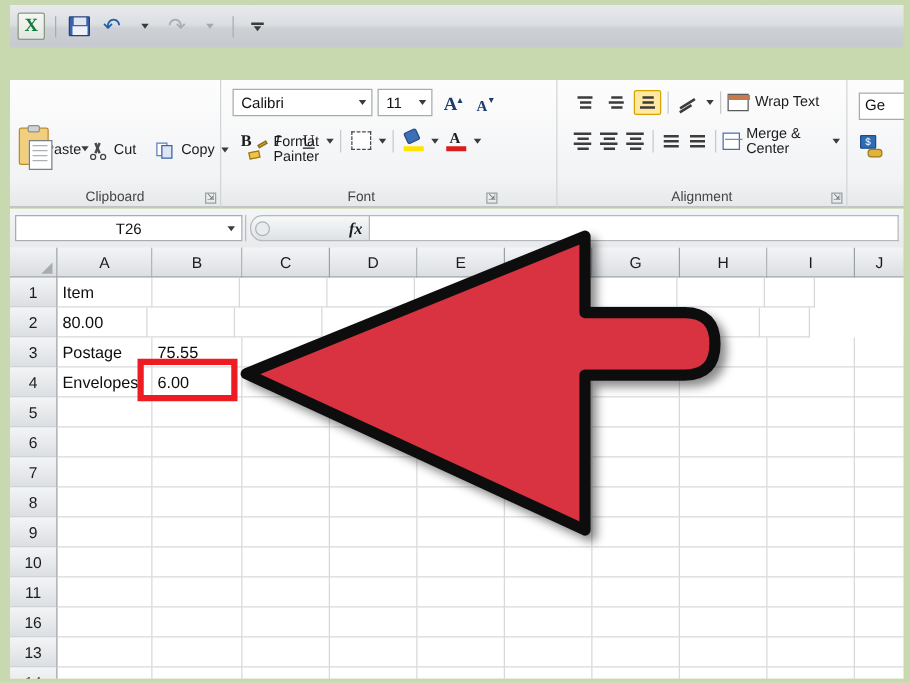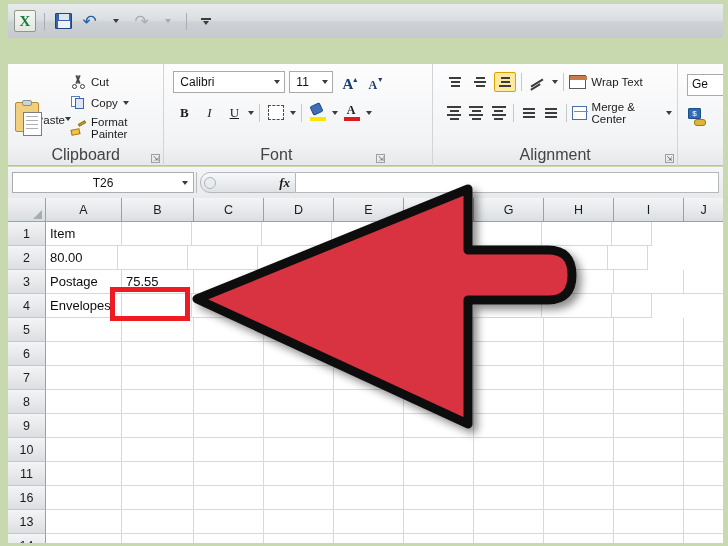--- a/index.html
+++ b/index.html
@@ -71,37 +71,37 @@
   .ribbon {
     position:absolute; left:8px; top:64px; width:715px; height:102px;
     background:linear-gradient(to bottom,#fdfdfd 0%,#f2f3f5 78%,#e6e8ea 100%);
     border-bottom:1px solid #b9bdc1;
     display:flex;
   }
   .grp { position:relative; height:102px; padding:4px 5px 0; }
   .grp + .grp { border-left:1px solid #d2d5d8; }
   .grp-label {
     position:absolute; bottom:2px; left:0; width:100%;
-    text-align:center; font-size:16px; color:#444;
+    text-align:center; font-size:11px; color:#444;
   }
   .grp-dlg {
     position:absolute; right:3px; bottom:3px; width:9px; height:9px;
     border:1px solid #9aa0a6; font-size:7px; color:#666; line-height:8px; text-align:center;
   }
 
   
   .clip { width:168px; display:flex; }
   .paste-col { width:58px; display:flex; flex-direction:row; align-items:center; padding-top:4px; }
   .paste-img { width:32px; height:38px; position:relative; }
   .pb-board { position:absolute; left:2px; top:2px; width:24px; height:30px; background:#f2cf7e; border:1.5px solid #b98b2c; border-radius:2px; }
   .pb-clip  { position:absolute; left:9px; top:0px; width:10px; height:6px; background:#cfd3d7; border:1px solid #8b9096; border-radius:2px; }
   .pb-page  { position:absolute; left:10px; top:12px; width:19px; height:24px; background:#fff; border:1.3px solid #7b7f84; }
   .pb-page::before { content:""; position:absolute; left:2px; top:3px; width:12px; height:1px; background:#adb1b6; box-shadow:0 4px 0 #adb1b6,0 8px 0 #adb1b6,0 12px 0 #adb1b6; }
   .paste-txt { font-size:11.5px; color:#1b1b1b; margin-top:1px; }
-  .clip-col { flex:1; padding-top:6px; display:flex; flex-direction:column; gap:6px; }
+  .clip-col { flex:1; padding-top:6px; display:flex; gap:16px; }
   .clip-item { display:flex; align-items:center; gap:5px; font-size:11.5px; color:#1b1b1b; }
   .ci-ico { width:15px; height:15px; position:relative; flex:none; }
   .cut-ico::before, .cut-ico::after {
     content:""; position:absolute; top:1px; left:6px; width:2px; height:9px; background:#4a4a4a;
   }
   .cut-ico::before { transform:rotate(22deg); }
   .cut-ico::after  { transform:rotate(-22deg); }
   .cut-b1,.cut-b2 { position:absolute; bottom:0; width:5px; height:5px; border:1.5px solid #3f3f3f; border-radius:50%; }
   .cut-b1 { left:1px; } .cut-b2 { right:1px; }
   .copy-ico .s1 { position:absolute; left:0; top:1px; width:9px; height:11px; background:#fff; border:1.2px solid #5b7fb5; }
@@ -500,20 +500,21 @@
           <div class="cell" style="width: 70px;"></div>
           <div class="cell" style="width: 70px;"></div>
           <div class="cell" style="width: 70px;"></div>
           <div class="cell" style="width: 70px;"></div>
           <div class="cell" style="width: 70px;"></div>
           <div class="cell" style="width: 40px;"></div>
         </div>
         <div class="rowline">
           <div class="rh">4</div>
           <div class="cell" style="width: 76px;">Envelopes</div>
+          <div class="cell" style="width: 72px;">6.00</div>
           <div class="cell" style="width: 70px;"></div>
           <div class="cell" style="width: 70px;"></div>
           <div class="cell" style="width: 70px;"></div>
           <div class="cell" style="width: 70px;"></div>
           <div class="cell" style="width: 70px;"></div>
           <div class="cell" style="width: 70px;"></div>
           <div class="cell" style="width: 70px;"></div>
           <div class="cell" style="width: 40px;"></div>
         </div>
         <div class="rowline">

